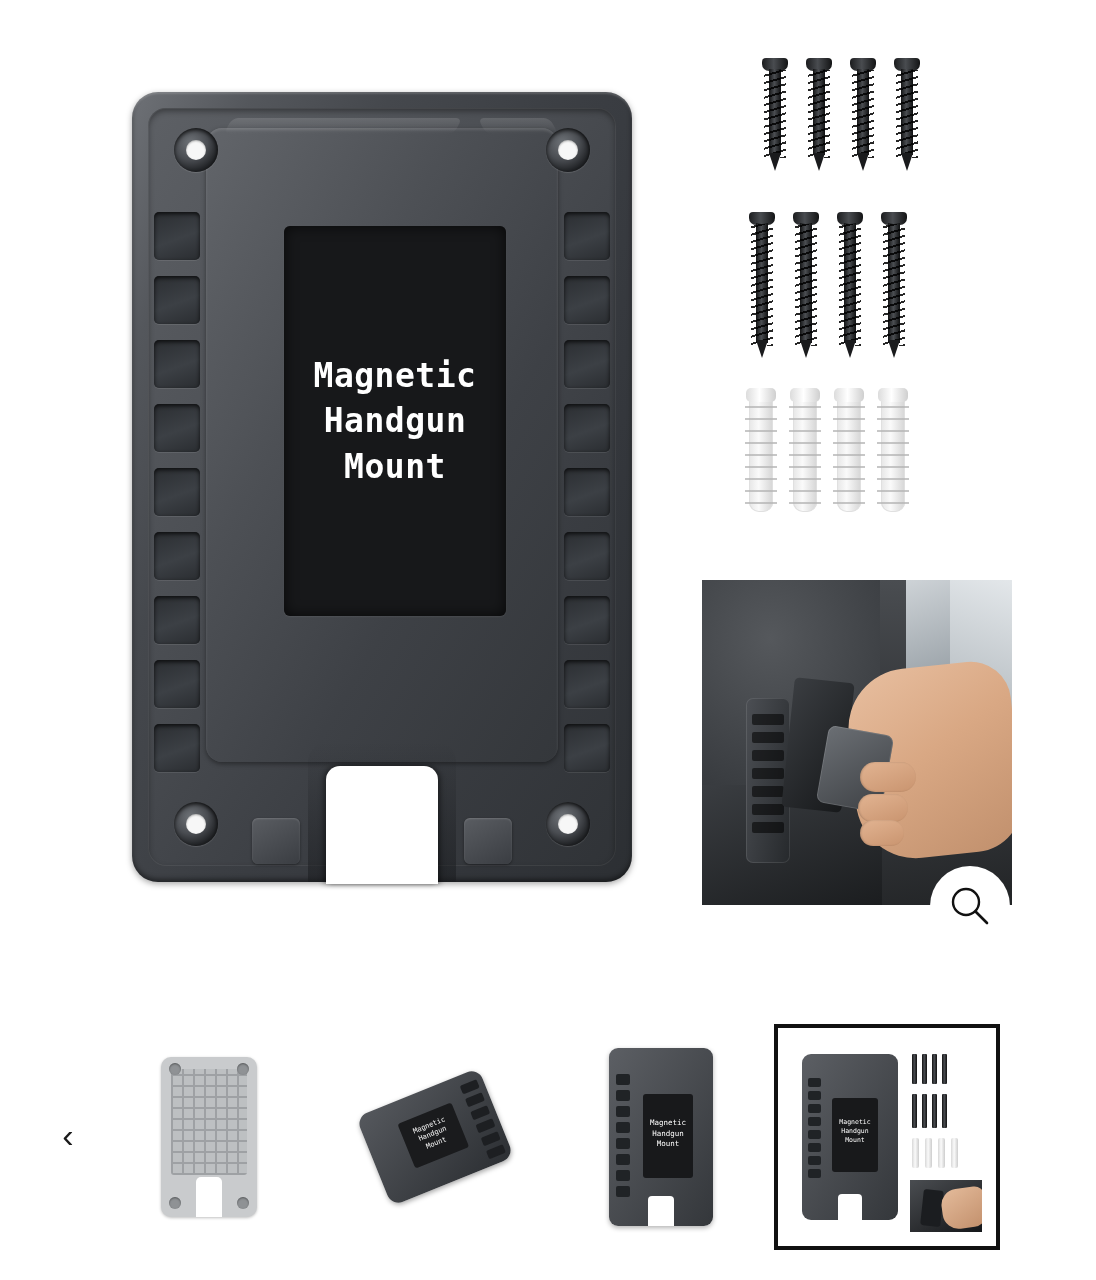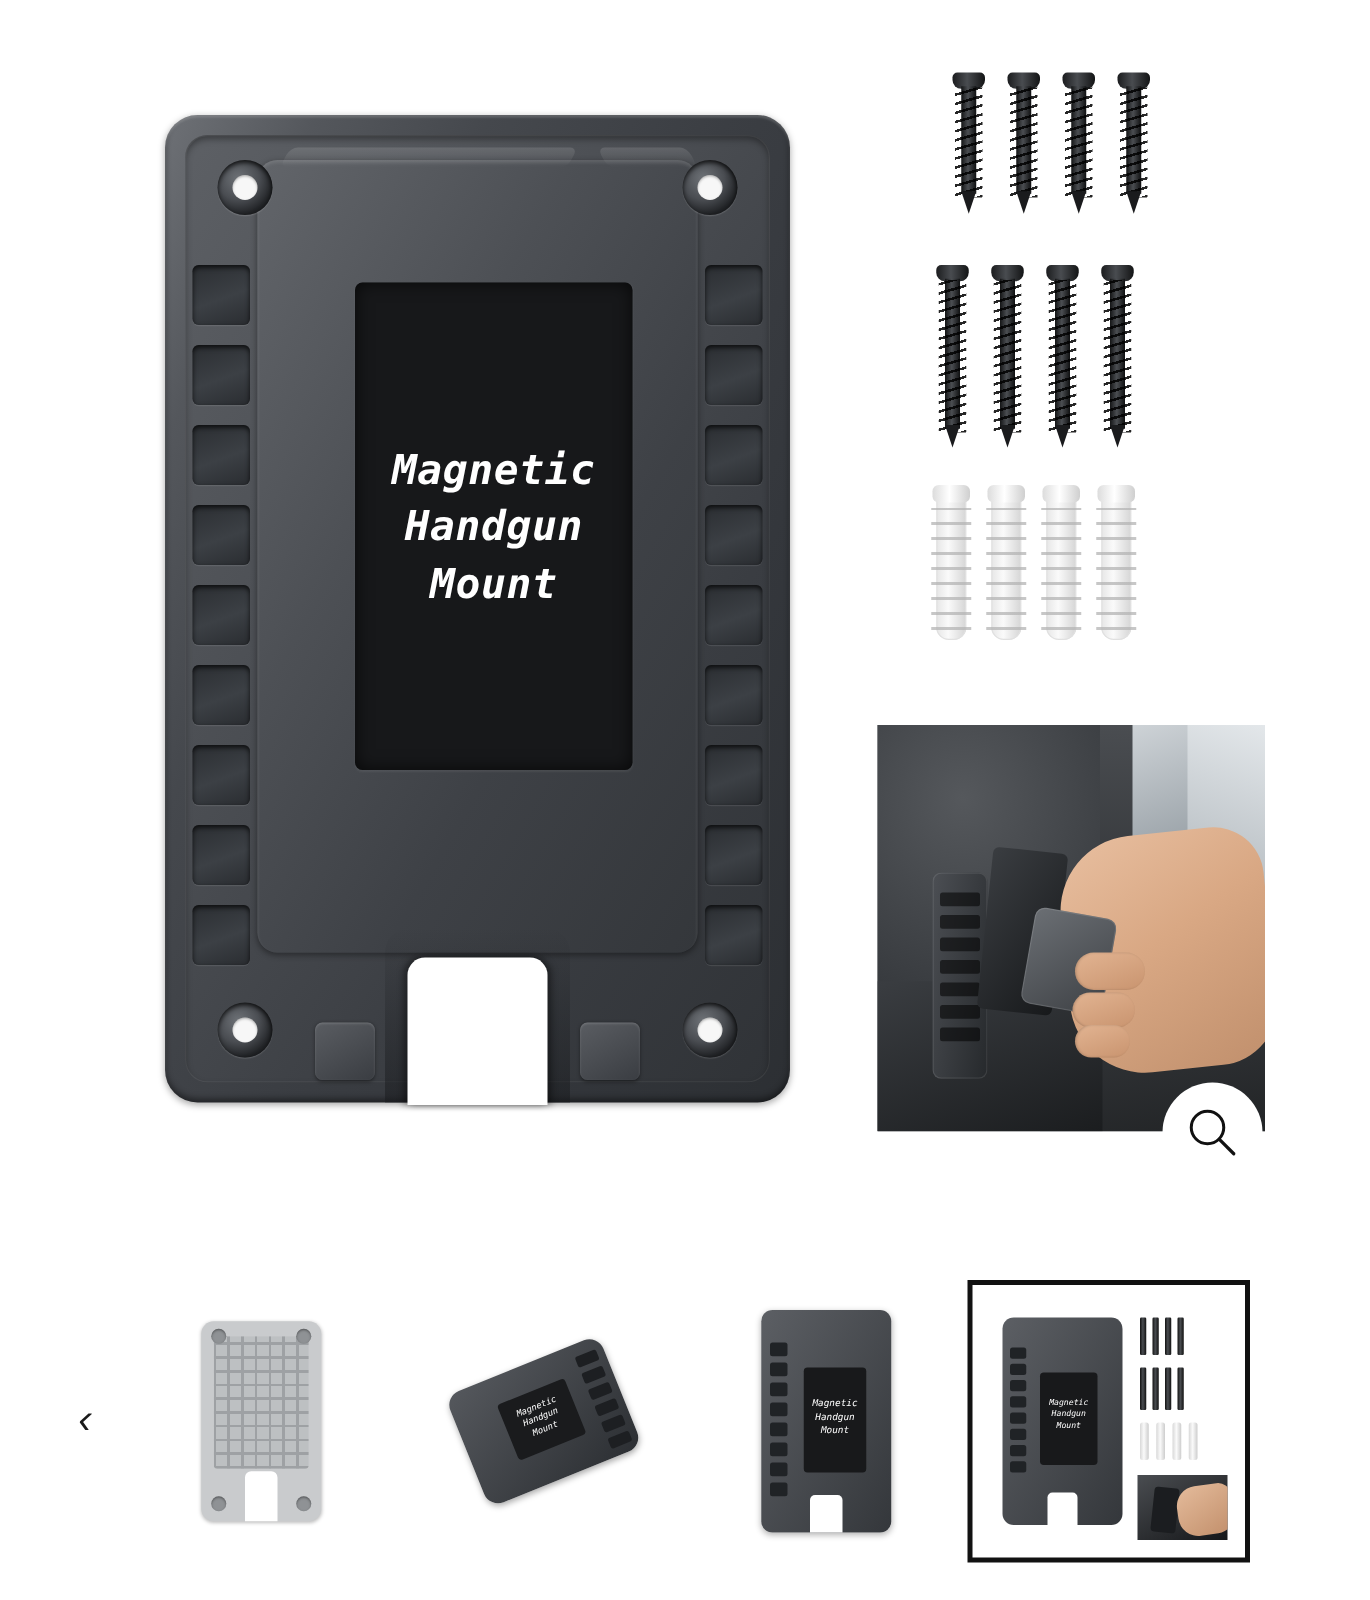--- a/index.html
+++ b/index.html
@@ -9,21 +9,20 @@
     background: #ffffff;
     font-family: "Liberation Sans", sans-serif;
     overflow: hidden;
   }
 
   .page {
     position: relative;
     width: 1096px;
     height: 1280px;
     background: #fff;
-    font-style: italic;
   }
 
   
   .gallery {
     position: absolute;
     left: 0; top: 0;
     width: 1096px;
     height: 990px;
     background: #fff;
   }

